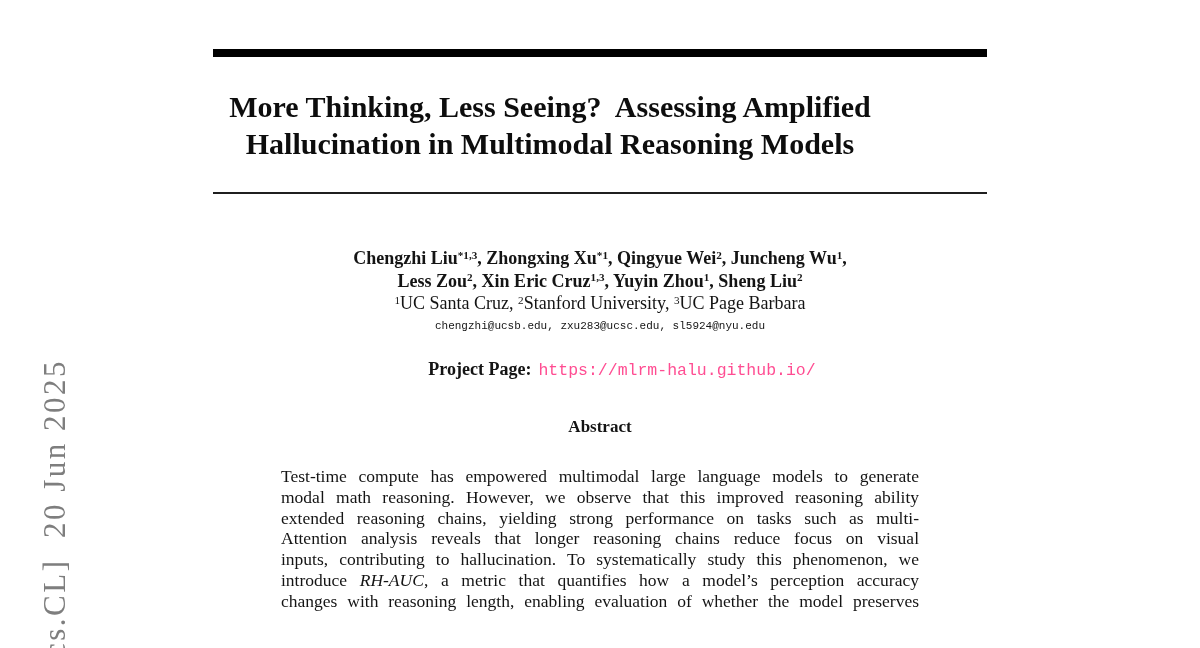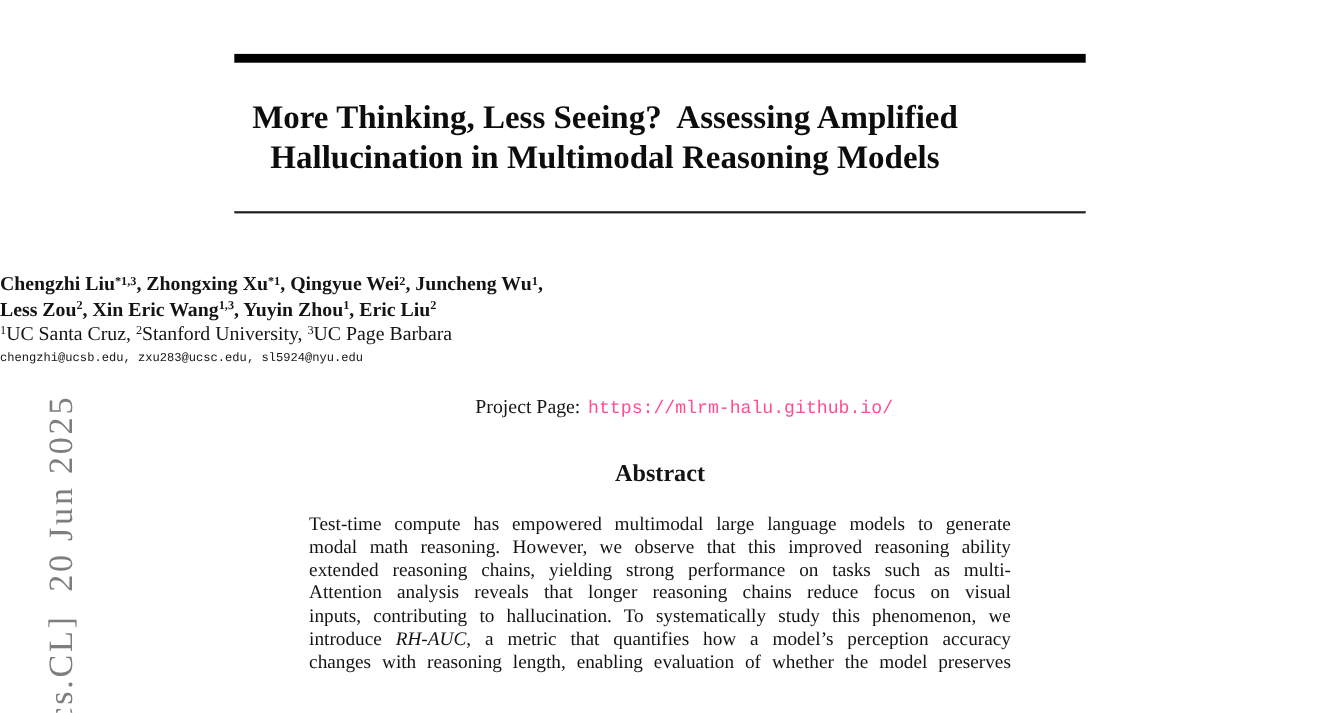--- a/index.html
+++ b/index.html
@@ -20,51 +20,51 @@
     width: 774px; height: 2px; background: #1f1f1f;
   }
   .paper-title {
     position: absolute; left: 0; top: 88px; width: 1100px;
     text-align: center;
     font-size: 30px; font-weight: bold; line-height: 37px;
     color: #0d0d0d;
   }
   .authors-block {
     position: absolute; left: 0; top: 247px; width: 1200px;
-    text-align: left;
+    text-align: center;
   }
   .author-line {
     font-size: 18px; font-weight: bold; line-height: 22.5px;
   }
   .affil-line {
     font-size: 18px; font-weight: normal; line-height: 22.5px;
   }
   .email-line {
     font-family: "Liberation Mono", monospace;
     font-size: 11px; line-height: 22.5px; font-weight: normal;
   }
   sup {
     font-size: 62%; line-height: 0;
     position: relative; top: -0.45em; vertical-align: baseline;
   }
   .project-line {
     position: absolute; left: 0; top: 358px; width: 1200px;
     text-align: center; font-size: 18px; line-height: 22px;
   }
-  .project-label { font-weight: normal; margin-right: 7px; margin-left: 44px; }
+  .project-label { font-weight: bold; margin-right: 7px; margin-left: 44px; }
   .project-url {
     font-family: "Liberation Mono", monospace;
     font-size: 16.5px;
     color: #ff4d92;
     text-decoration: none;
     text-align: right;
   }
   .abstract-heading {
     position: absolute; left: 0; top: 417px; width: 1200px;
-    text-align: center; font-size: 22px; font-weight: bold;
+    text-align: center; font-size: 17px; font-weight: bold;
   }
   .abstract-body {
     position: absolute; left: 281px; top: 466px; width: 638px;
     font-size: 17.5px;
   }
   .abs-line {
     text-align: justify;
     text-align-last: justify;
     line-height: 20.8px;
     white-space: normal;
@@ -91,21 +91,21 @@
 
 <div class="paper-title">
   <div>More Thinking, Less Seeing?&nbsp; Assessing Amplified</div>
   <div>Hallucination in Multimodal Reasoning Models</div>
 </div>
 
 <div class="rule-thin"></div>
 
 <div class="authors-block">
   <div class="author-line"><span>Chengzhi Liu</span><sup>*1,3</sup><span>, Zhongxing Xu</span><sup>*1</sup><span>, Qingyue Wei</span><sup>2</sup><span>, Juncheng Wu</span><sup>1</sup><span>,</span></div>
-  <div class="author-line"><span>Less Zou</span><sup>2</sup><span>, Xin Eric Wang</span><sup>1,3</sup><span>, Yuyin Zhou</span><sup>1</sup><span>, Eric Liu</span><sup>2</sup></div>
+  <div class="author-line"><span>Less Zou</span><sup>2</sup><span>, Xin Eric Cruz</span><sup>1,3</sup><span>, Yuyin Zhou</span><sup>1</sup><span>, Sheng Liu</span><sup>2</sup></div>
   <div class="affil-line"><sup>1</sup><span>UC Santa Cruz, </span><sup>2</sup><span>Stanford University, </span><sup>3</sup><span>UC Page Barbara</span></div>
   <div class="email-line">chengzhi@ucsb.edu, zxu283@ucsc.edu, sl5924@nyu.edu</div>
 </div>
 
 <div class="project-line">
   <span class="project-label">Project Page:</span><a class="project-url" href="#">https://mlrm-halu.github.io/</a>
 </div>
 
 <div class="abstract-heading">Abstract</div>
 

